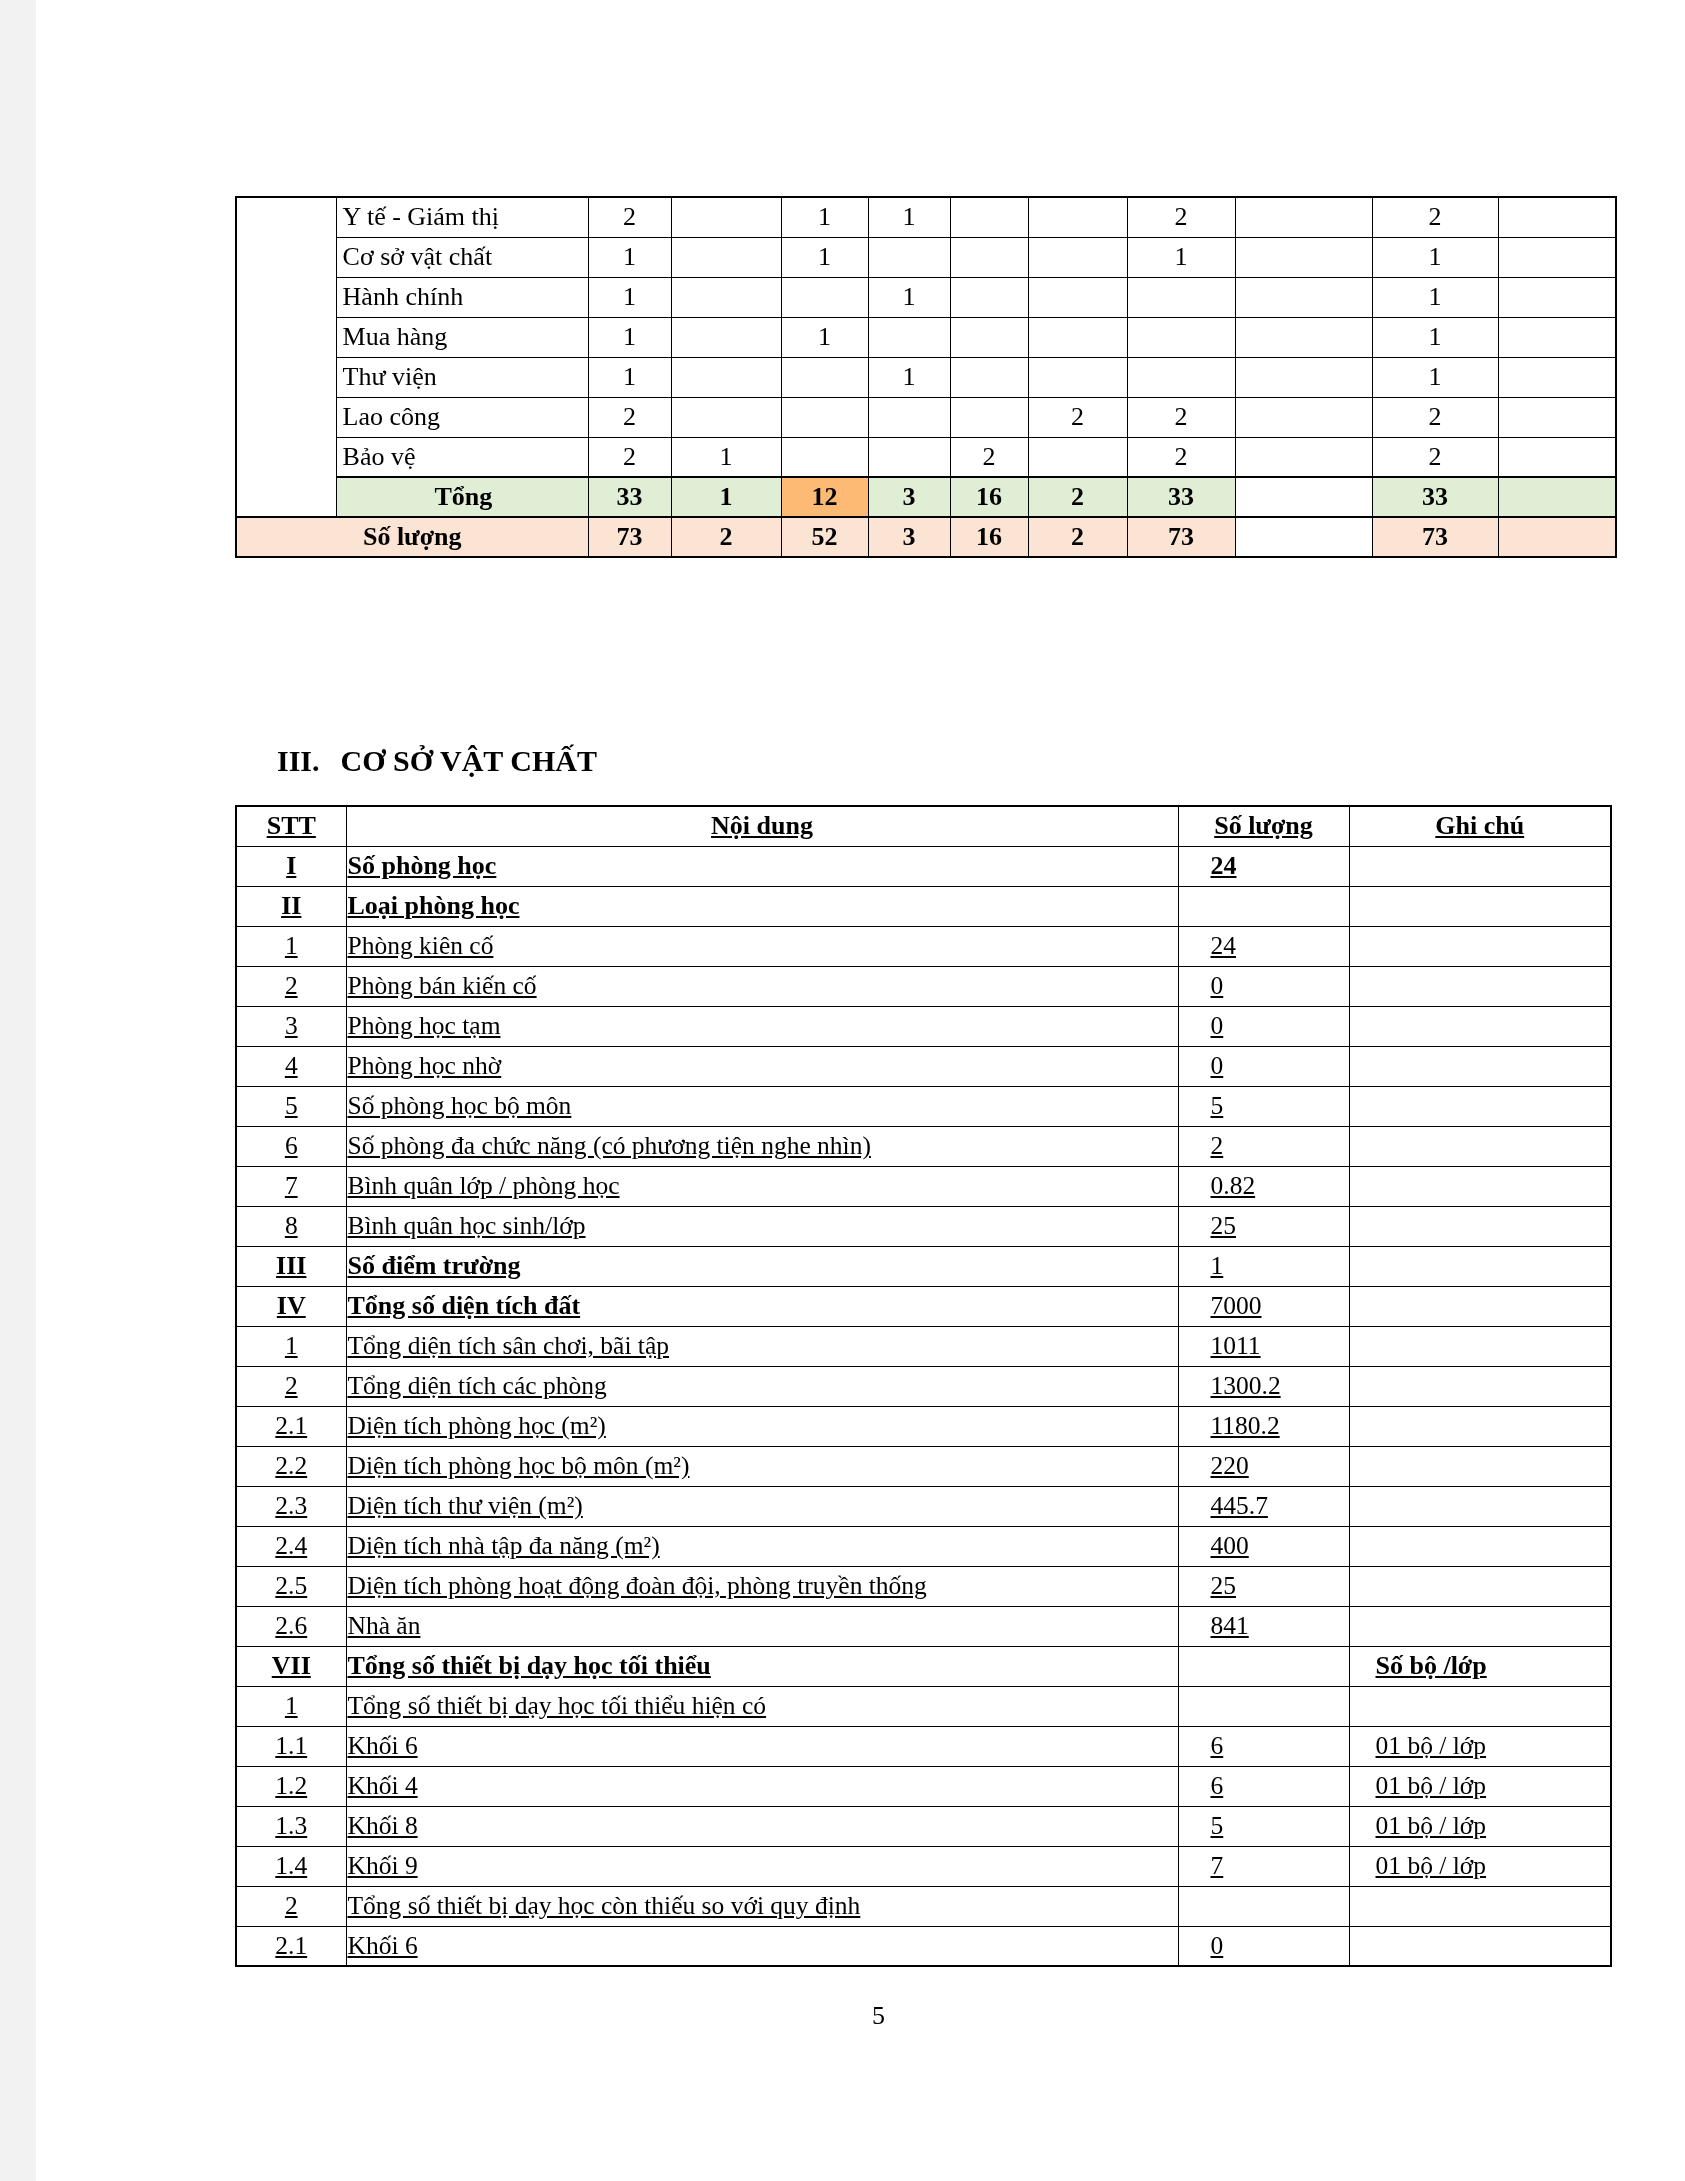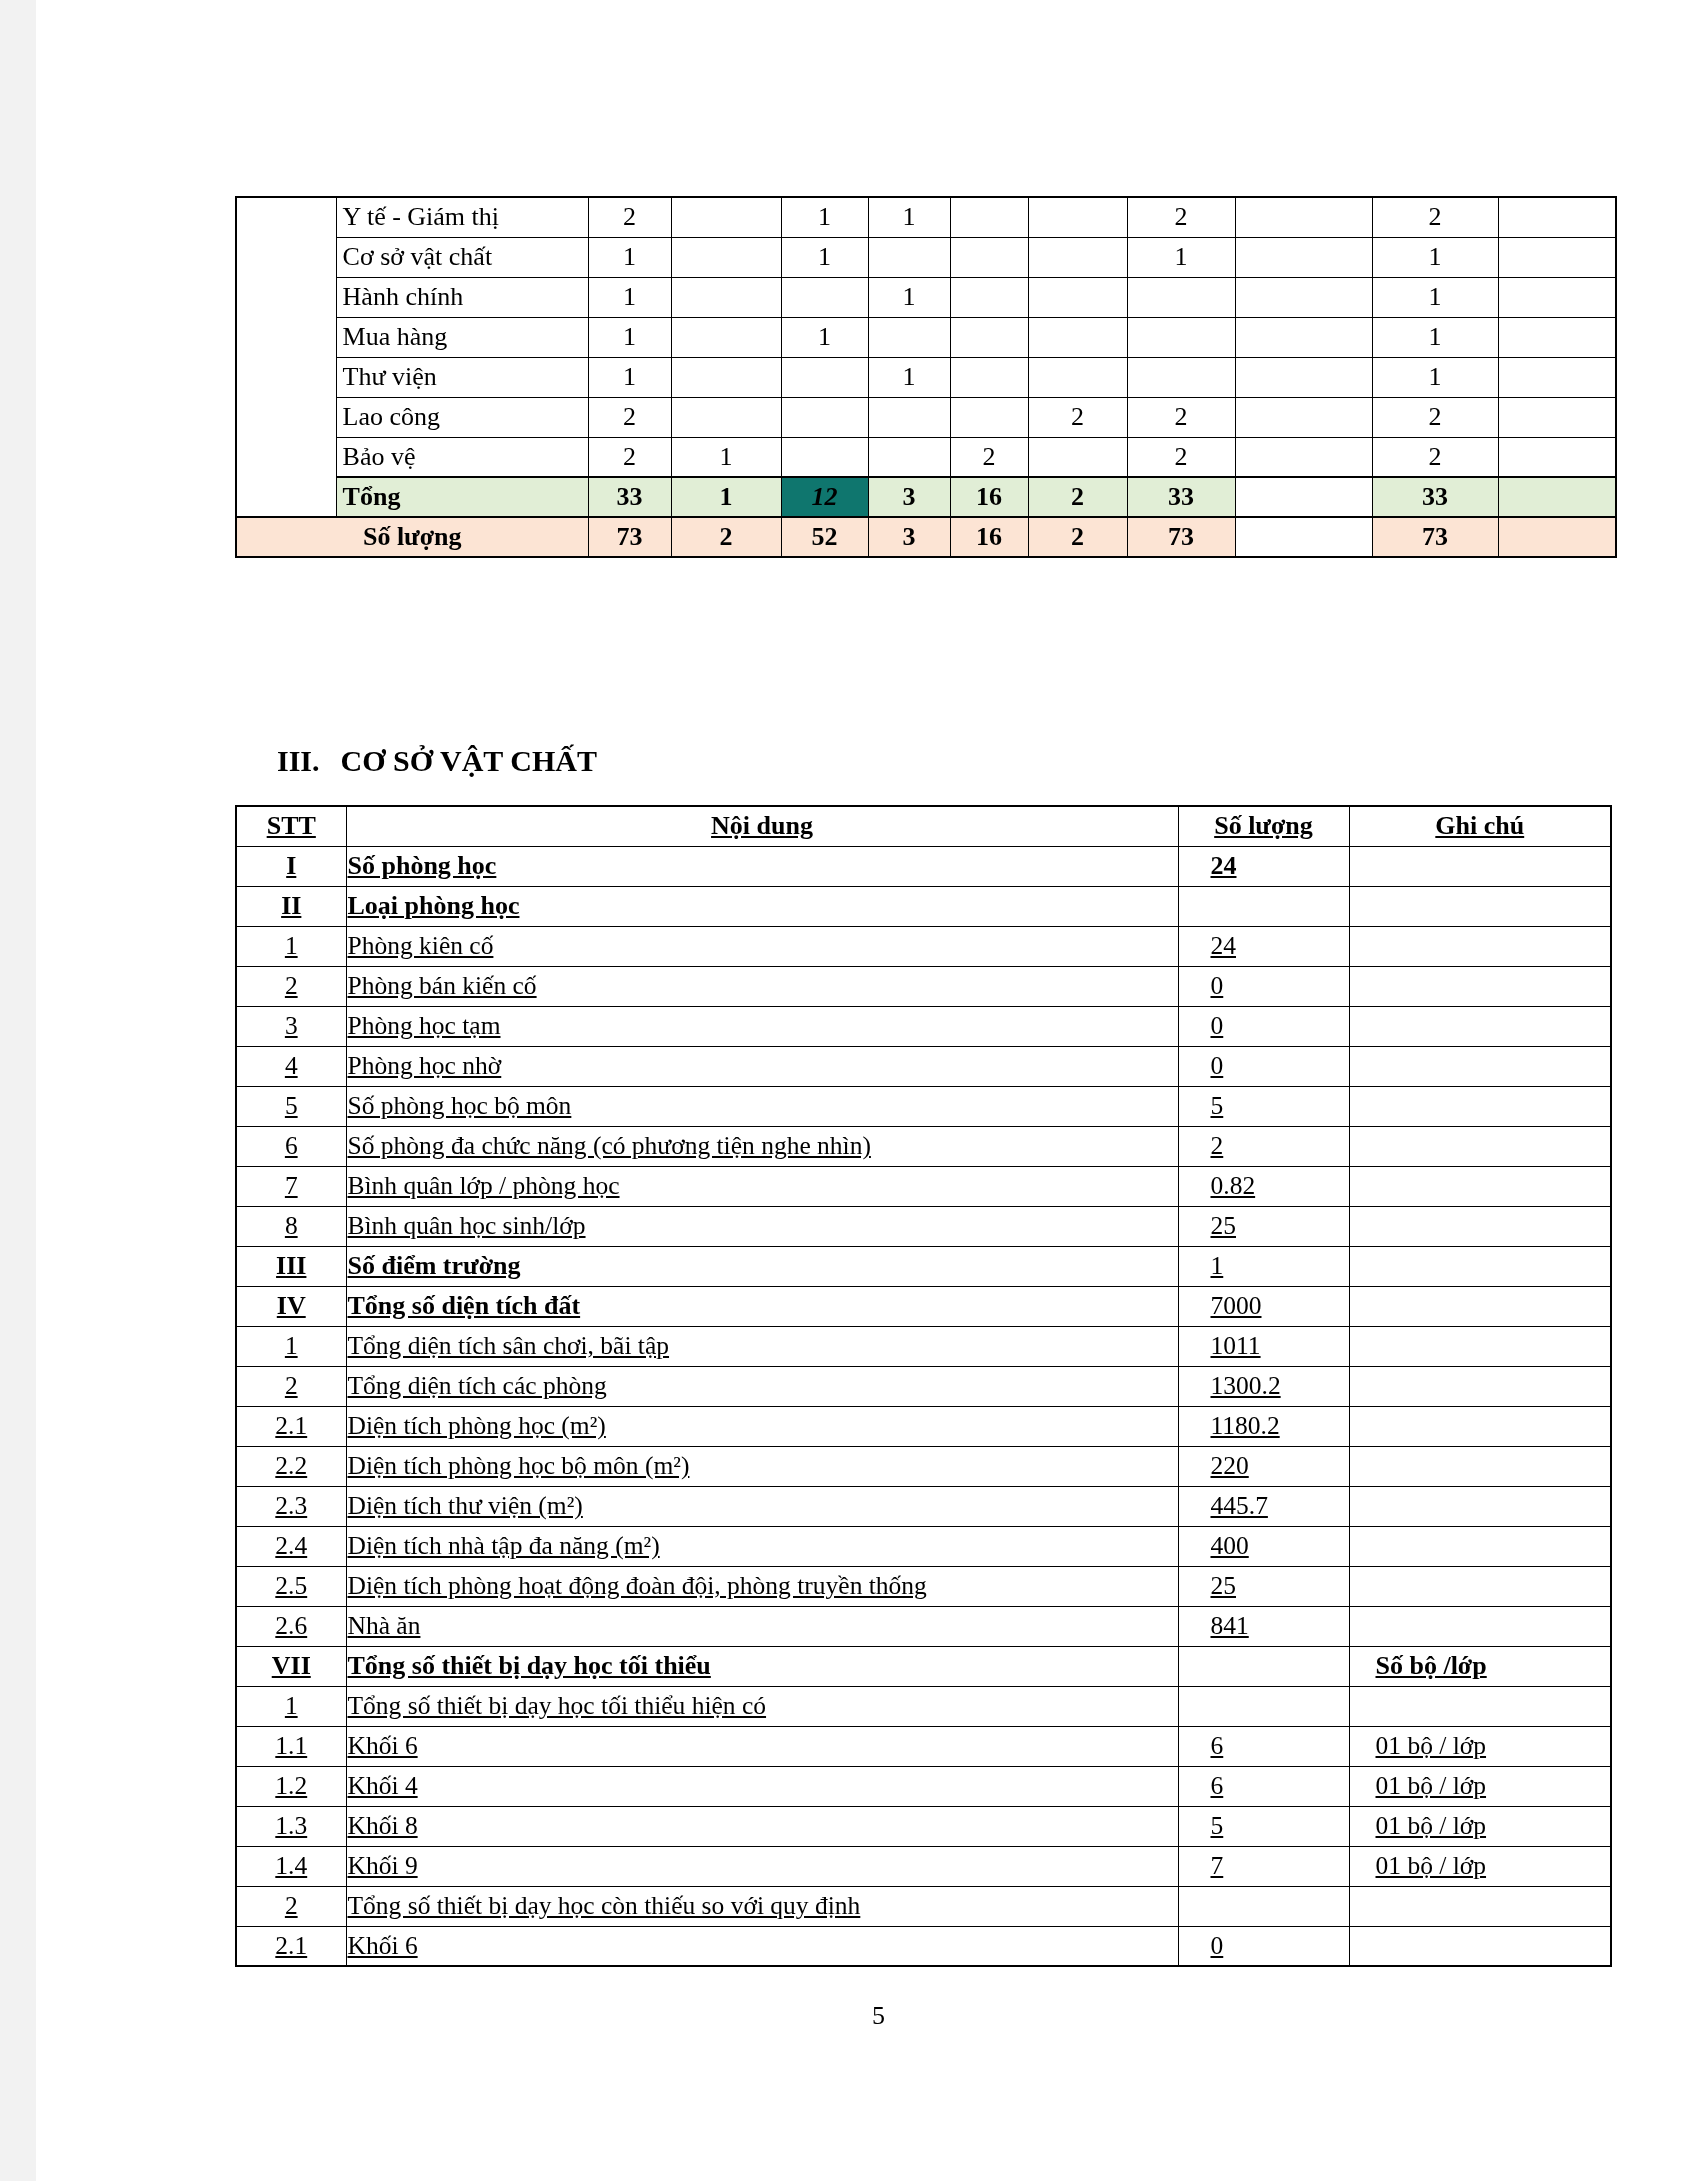--- a/index.html
+++ b/index.html
@@ -26,21 +26,21 @@
   }
 
   
   #staff-wrap { position:absolute; left:199px; top:196px; }
   .staff tr { height:40px; }
   .staff td { font-size:26px; }
   .staff .label-cell { text-align:left; padding:0 3.5px 0 6.1px; }
   .staff .num-cell  { text-align:center; }
   .staff .spacer-cell { background:#fff; }
   .staff tr.total-row td,
-  .staff tr.qty-row td { font-weight:bold; border-top:2.6px solid #000; }
+  .staff tr.qty-row td { font-weight:bold; border-top:2.6px solid #000;text-align:center; }
   .staff .qty-label-cell { text-align:center; }
   .staff td.nofill { background:#fff !important; }
 
   
   #section-heading {
     position:absolute; left:241px; top:744px;
     font-size:30px; font-weight:bold; white-space:nowrap;
   }
   #section-heading .h-num { margin-right:21px; }
 
@@ -178,21 +178,21 @@
             <td class="num-cell"></td>
             <td class="num-cell">2</td>
             <td class="num-cell"></td>
             <td class="num-cell">2</td>
             <td class="num-cell"></td>
           </tr>
           <tr class="total-row">
             <td class="label-cell" style="background: rgb(225, 238, 214);">Tổng</td>
             <td class="num-cell" style="background: rgb(225, 238, 214);">33</td>
             <td class="num-cell" style="background: rgb(225, 238, 214);">1</td>
-            <td class="num-cell" style="background: #0f766e; font-style: italic;">12</td>
+            <td class="num-cell" style="background: #fdba74;">12</td>
             <td class="num-cell" style="background: rgb(225, 238, 214);">3</td>
             <td class="num-cell" style="background: rgb(225, 238, 214);">16</td>
             <td class="num-cell" style="background: rgb(225, 238, 214);">2</td>
             <td class="num-cell" style="background: rgb(225, 238, 214);">33</td>
             <td class="num-cell nofill"></td>
             <td class="num-cell" style="background: rgb(225, 238, 214);">33</td>
             <td class="num-cell" style="background: rgb(225, 238, 214);"></td>
           </tr>
           <tr class="qty-row">
             <td class="qty-label-cell" colspan="2" style="background: rgb(252, 228, 212);">Số lượng</td>

